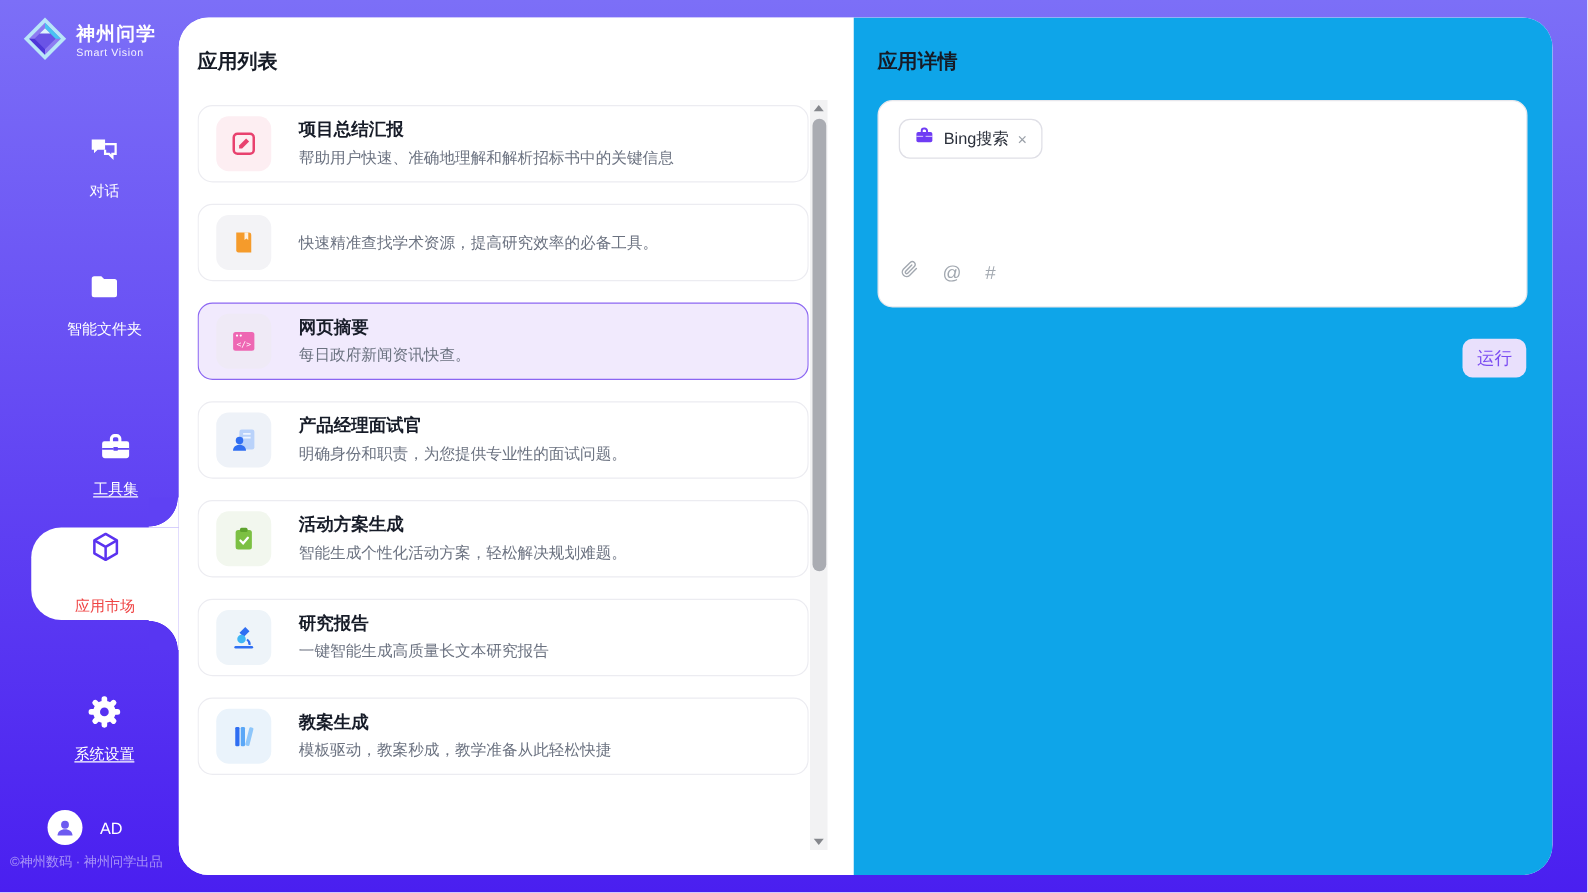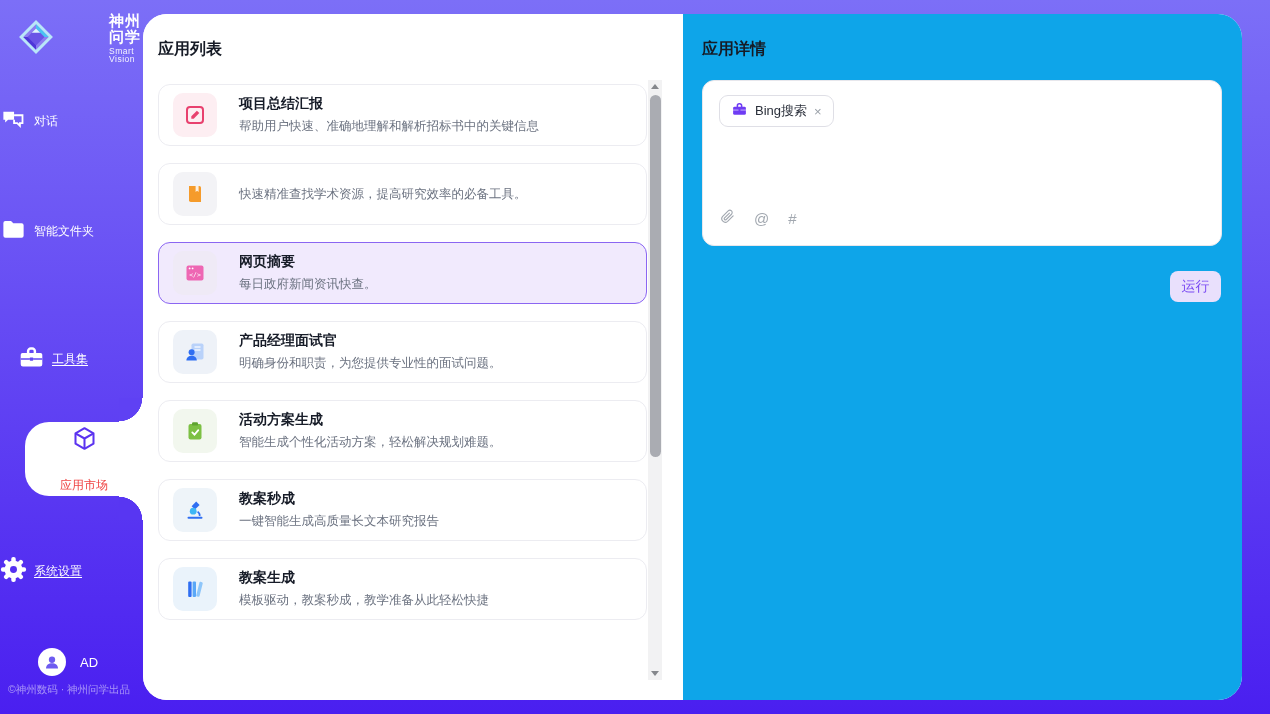--- a/index.html
+++ b/index.html
@@ -4,25 +4,25 @@
 <style>
   * { margin:0; padding:0; box-sizing:border-box; }
   html,body { width:1270px; height:714px; overflow:hidden; }
   body { font-family:"Liberation Sans","DejaVu Sans",sans-serif; }
   .screen { position:relative; width:1270px; height:714px;
             background:linear-gradient(180deg,#7c6ff7 0%,#4a1ff0 100%); overflow:hidden; }
 
   
   .sidebar { position:absolute; left:0; top:0; width:143px; height:714px; }
   .brand { position:absolute; left:18px; top:13px; display:flex; align-items:center; gap:7px; }
-  .brand-text { color:#fff; line-height:1.05;margin-left:48px; }
+  .brand-text { color:#fff; line-height:1.05; }
   .brand-name { font-size:15px; font-weight:bold; letter-spacing:1px; }
   .brand-sub { font-size:8.5px; opacity:.92; letter-spacing:.5px; margin-top:2px; }
 
-  .nav-item { position:absolute; left:0; width:167px; display:flex; flex-direction:row;
+  .nav-item { position:absolute; left:0; width:167px; display:flex; flex-direction:column;
               align-items:center; gap:7px; cursor:pointer; }
   .nav-label { color:#fff; font-size:12px; }
   .nav-label.u { text-decoration:underline; text-underline-offset:2px; }
 
   .nav-active { position:absolute; left:25px; top:422px; width:118px; height:74px;
                 background:#fff; border-radius:24px 0 0 24px; display:flex; flex-direction:column;
                 align-items:center; justify-content:center; gap:5px; cursor:pointer; }
   .nav-active::before { content:''; position:absolute; right:0; top:-24px; width:24px; height:24px;
                 background:radial-gradient(circle at 0 0, #5f41f3 0 23px, #fff 23.5px); }
   .nav-active::after  { content:''; position:absolute; right:0; bottom:-24px; width:24px; height:24px;
@@ -256,21 +256,21 @@
         <div class="app-card">
           <span class="app-icon" style="background:#eef4f9;">
             <svg width="24" height="24" viewBox="0 0 24 24">
               <path d="M13.2 3.6l3.4 3.4-4.6 4.6-3.4-3.4z" fill="#2f6ef2"></path>
               <circle cx="10.2" cy="13.2" r="3.4" fill="#3fb6f5"></circle>
               <path d="M14.6 13.6c1.6 1.2 2.4 2.8 2 4.4" fill="none" stroke="#2f6ef2" stroke-width="1.7"></path>
               <path d="M5.5 19.8h13" stroke="#2f6ef2" stroke-width="2" stroke-linecap="round"></path>
             </svg>
           </span>
           <span class="app-texts">
-            <div class="app-name">教案秒成</div>
+            <div class="app-name">研究报告</div>
             <div class="app-desc">一键智能生成高质量长文本研究报告</div>
           </span>
         </div>
 
         <div class="app-card">
           <span class="app-icon" style="background:#eaf3fb;">
             <svg width="24" height="24" viewBox="0 0 24 24">
               <rect x="5.2" y="4.5" width="3.4" height="15.5" rx="1" fill="#2f6ef2"></rect>
               <rect x="9.6" y="4.5" width="3.4" height="15.5" rx="1" fill="#5aa7f7"></rect>
               <rect x="14.8" y="4.8" width="3.4" height="15" rx="1" fill="#8ec6fa" transform="rotate(14 16.5 12.3)"></rect>

